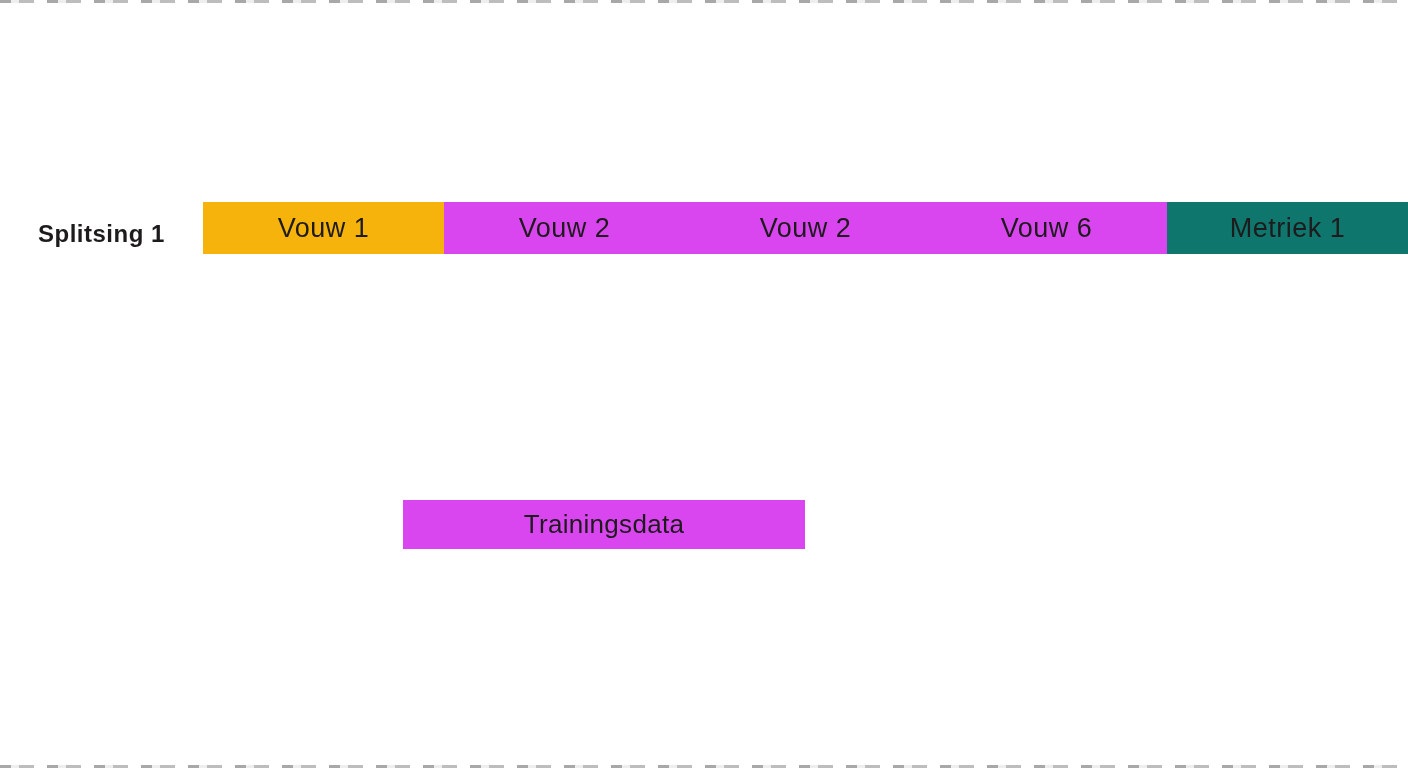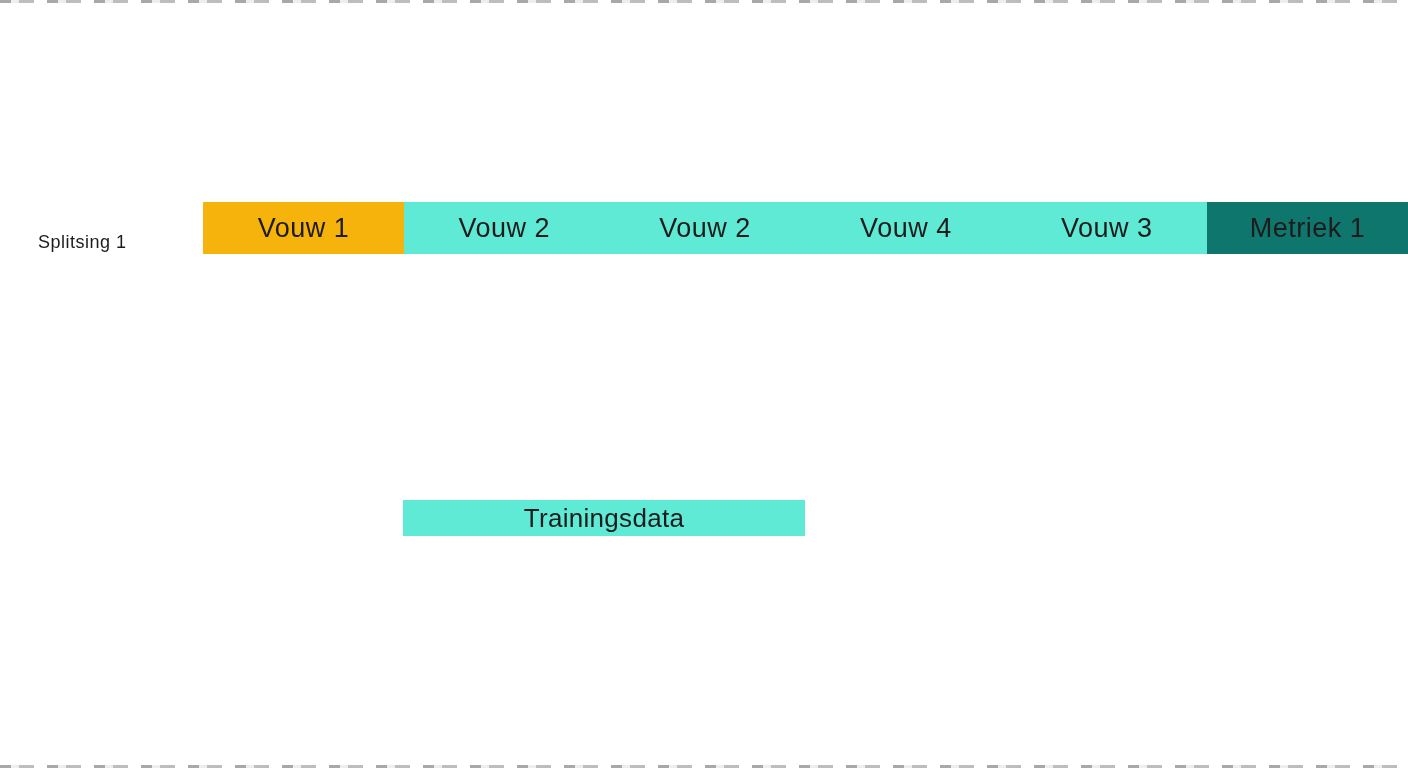--- a/index.html
+++ b/index.html
@@ -30,26 +30,26 @@
       rgba(40, 36, 37, 0.00) 34px, rgba(40, 36, 37, 0.00) 47px
     );
   }
   .edge-artifact.top { top: 0; }
   .edge-artifact.bottom { bottom: 0; }
 
   
   .split-label {
     position: absolute;
     left: 38px;
-    top: 216px;
+    top: 208px;
     height: 52px;
     display: flex;
     align-items: center;
-    font-size: 18px;
-    font-weight: 400;
+    font-size: 24px;
+    font-weight: 700;
     letter-spacing: 0.5px;
     white-space: nowrap;
   }
 
   
   .split-bar {
     position: absolute;
     left: 203px;
     top: 202px;
     width: 1205px;
@@ -60,30 +60,30 @@
     flex: 1 1 0;
     display: flex;
     align-items: center;
     justify-content: center;
     font-size: 27px;
     font-weight: 500;
     letter-spacing: 0.5px;
     white-space: nowrap;
   }
   .seg-test   { background: #f5b30b; }
-  .seg-train  { background: #5eead4; }
+  .seg-train  { background: #d946ef; }
   .seg-metric { background: #0f766e; }
 
   
   .legend-bar {
     position: absolute;
     left: 403px;
     top: 500px;
     width: 402px;
-    height: 36px;
+    height: 49px;
     display: flex;
   }
   .legend-item {
     flex: 1 1 0;
     display: flex;
     align-items: center;
     justify-content: center;
     font-size: 26px;
     font-weight: 500;
     letter-spacing: 0.3px;
@@ -94,22 +94,21 @@
 <body>
 
 <div class="edge-artifact top"></div>
 
 <div class="split-label">Splitsing 1</div>
 
 <div class="split-bar">
   <div class="segment seg-test">Vouw 1</div>
   <div class="segment seg-train">Vouw 2</div>
   <div class="segment seg-train">Vouw 2</div>
-  <div class="segment seg-train">Vouw 4</div>
-  <div class="segment seg-train">Vouw 3</div>
+  <div class="segment seg-train">Vouw 6</div>
   <div class="segment seg-metric">Metriek 1</div>
 </div>
 
 <div class="legend-bar">
   <div class="legend-item seg-train">Trainingsdata</div>
 </div>
 
 <div class="edge-artifact bottom"></div>
 
 </body></html>

